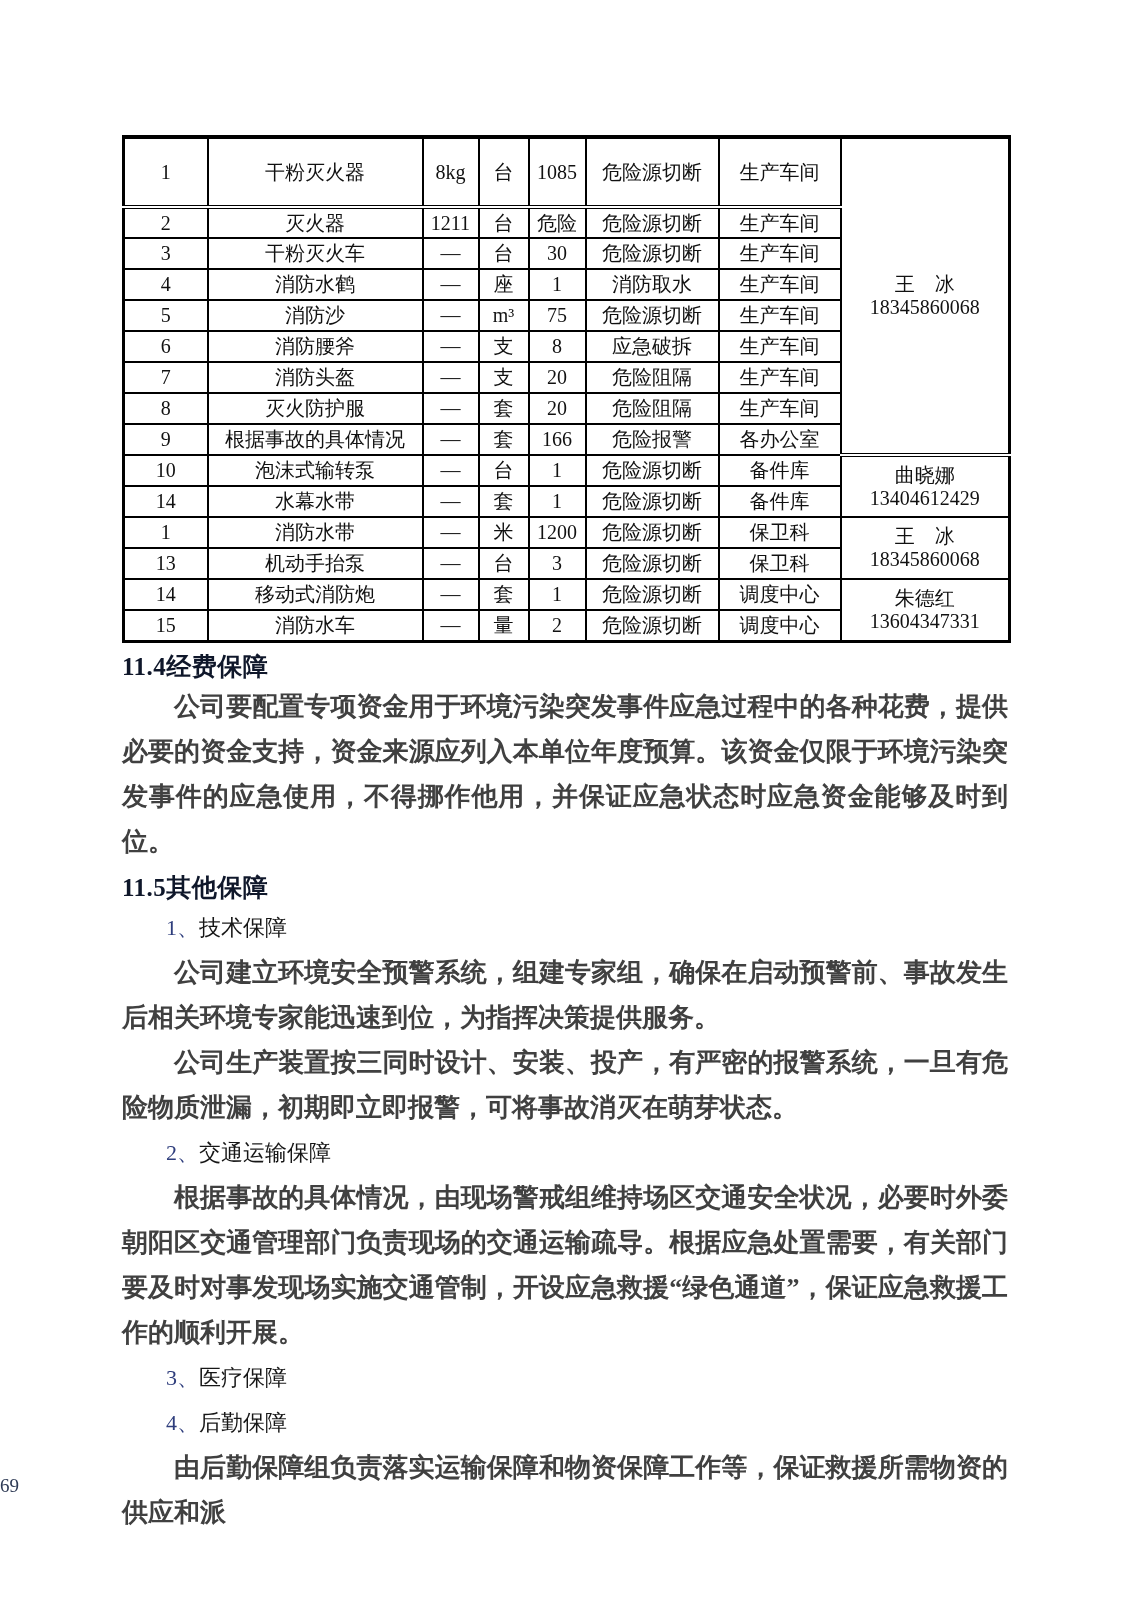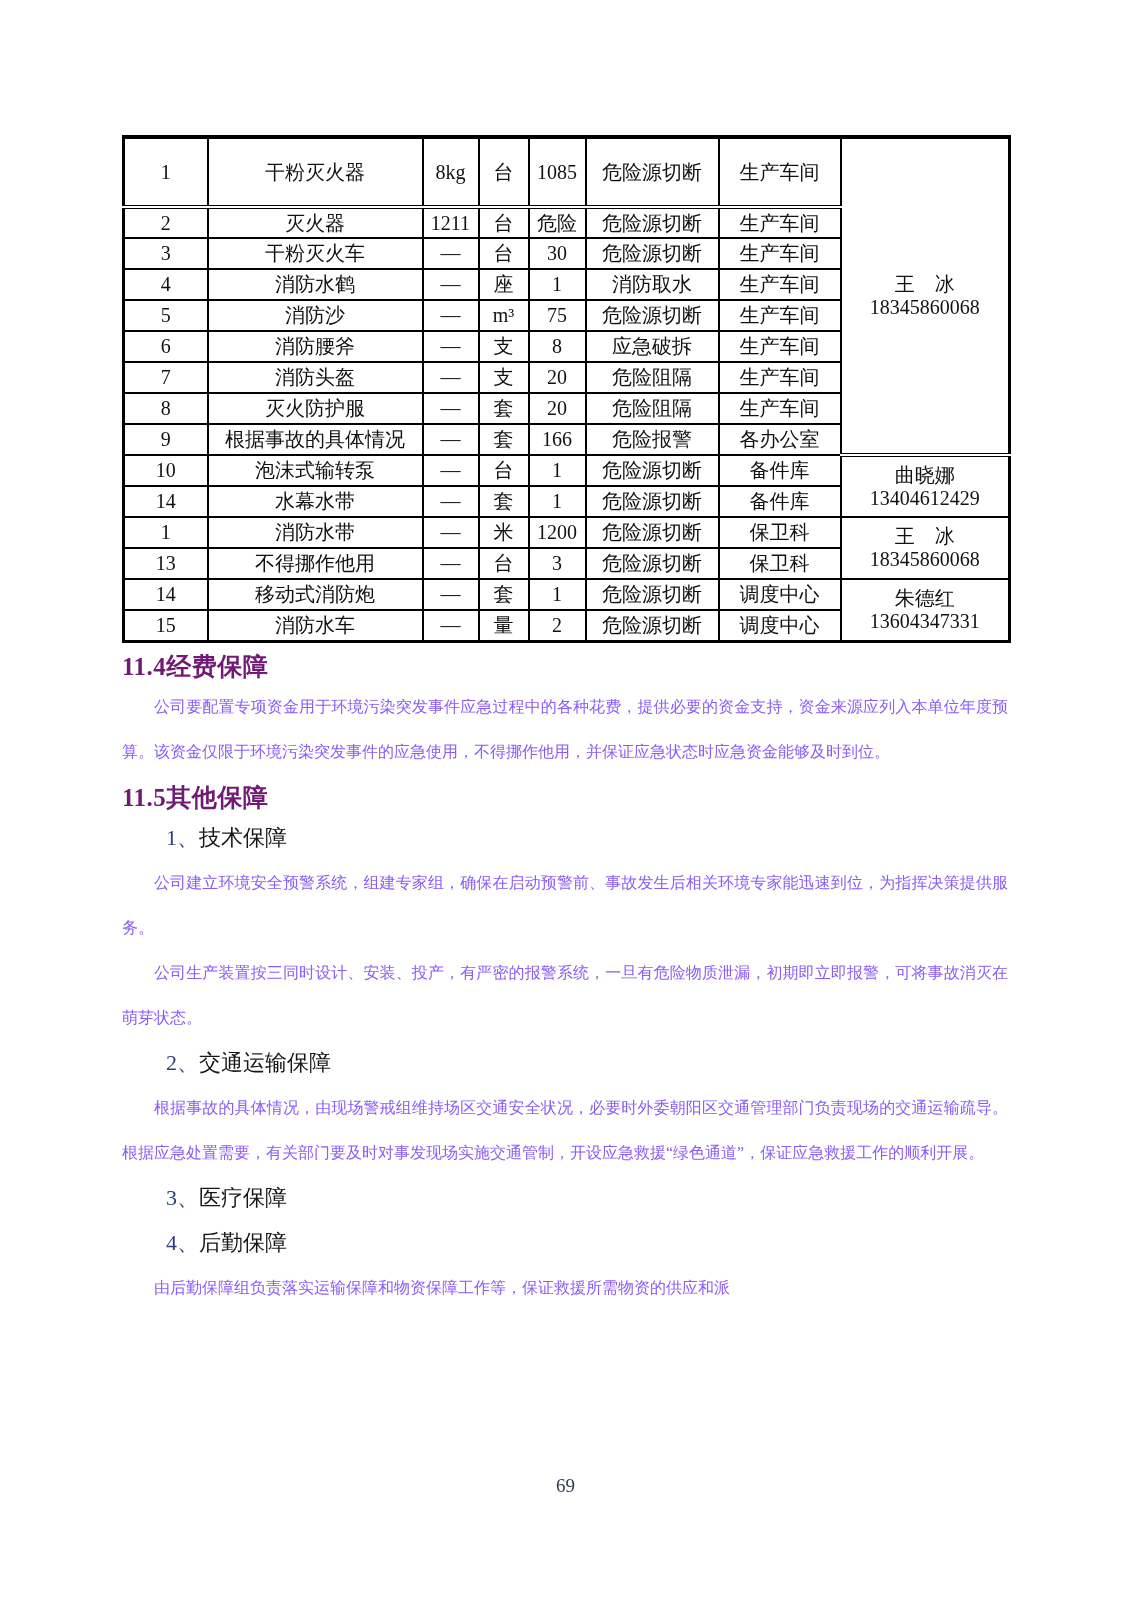--- a/index.html
+++ b/index.html
@@ -47,44 +47,45 @@
     line-height: 27px;
     white-space: normal;
   }
 
   
   .h {
     font-weight: bold;
     font-size: 25px;
     line-height: 34px;
     margin-top: 7px;
-    color: #701a75;
+    color: #0f172a;
     letter-spacing: 0.5px;
   }
   .para {
-    font-size: 16px;
+    font-size: 26px;
     line-height: 45px;
     text-align: justify;
     text-indent: 2em;
-    color: #8b5cf6;
+    color: #404040;
+    font-weight: bold;
   }
   .subhead {
     font-size: 22px;
     line-height: 45px;
     text-indent: 2em;
     color: #161616;
   }
   .subhead .num { color: #2e3d7c; }
 
   .footer {
     position: absolute;
     left: 0;
     top: 1475px;
     width: 100%;
-    text-align: center;
+    text-align: left;
     font-size: 19px;
     color: #2f3b55;
   }
 </style>
 </head>
 <body>
 
 <div class="page">
   <div class="inner">
 
@@ -215,21 +216,21 @@
             <td>1200</td>
             <td>危险源切断</td>
             <td>保卫科</td>
             <td class="contact-cell" rowspan="2">
               <div>王　冰</div>
               <div>18345860068</div>
             </td>
           </tr>
           <tr>
             <td>13</td>
-            <td>不得挪作他用</td>
+            <td>机动手抬泵</td>
             <td>—</td>
             <td>台</td>
             <td>3</td>
             <td>危险源切断</td>
             <td>保卫科</td>
           </tr>
           <tr>
             <td>14</td>
             <td>移动式消防炮</td>
             <td>—</td>

